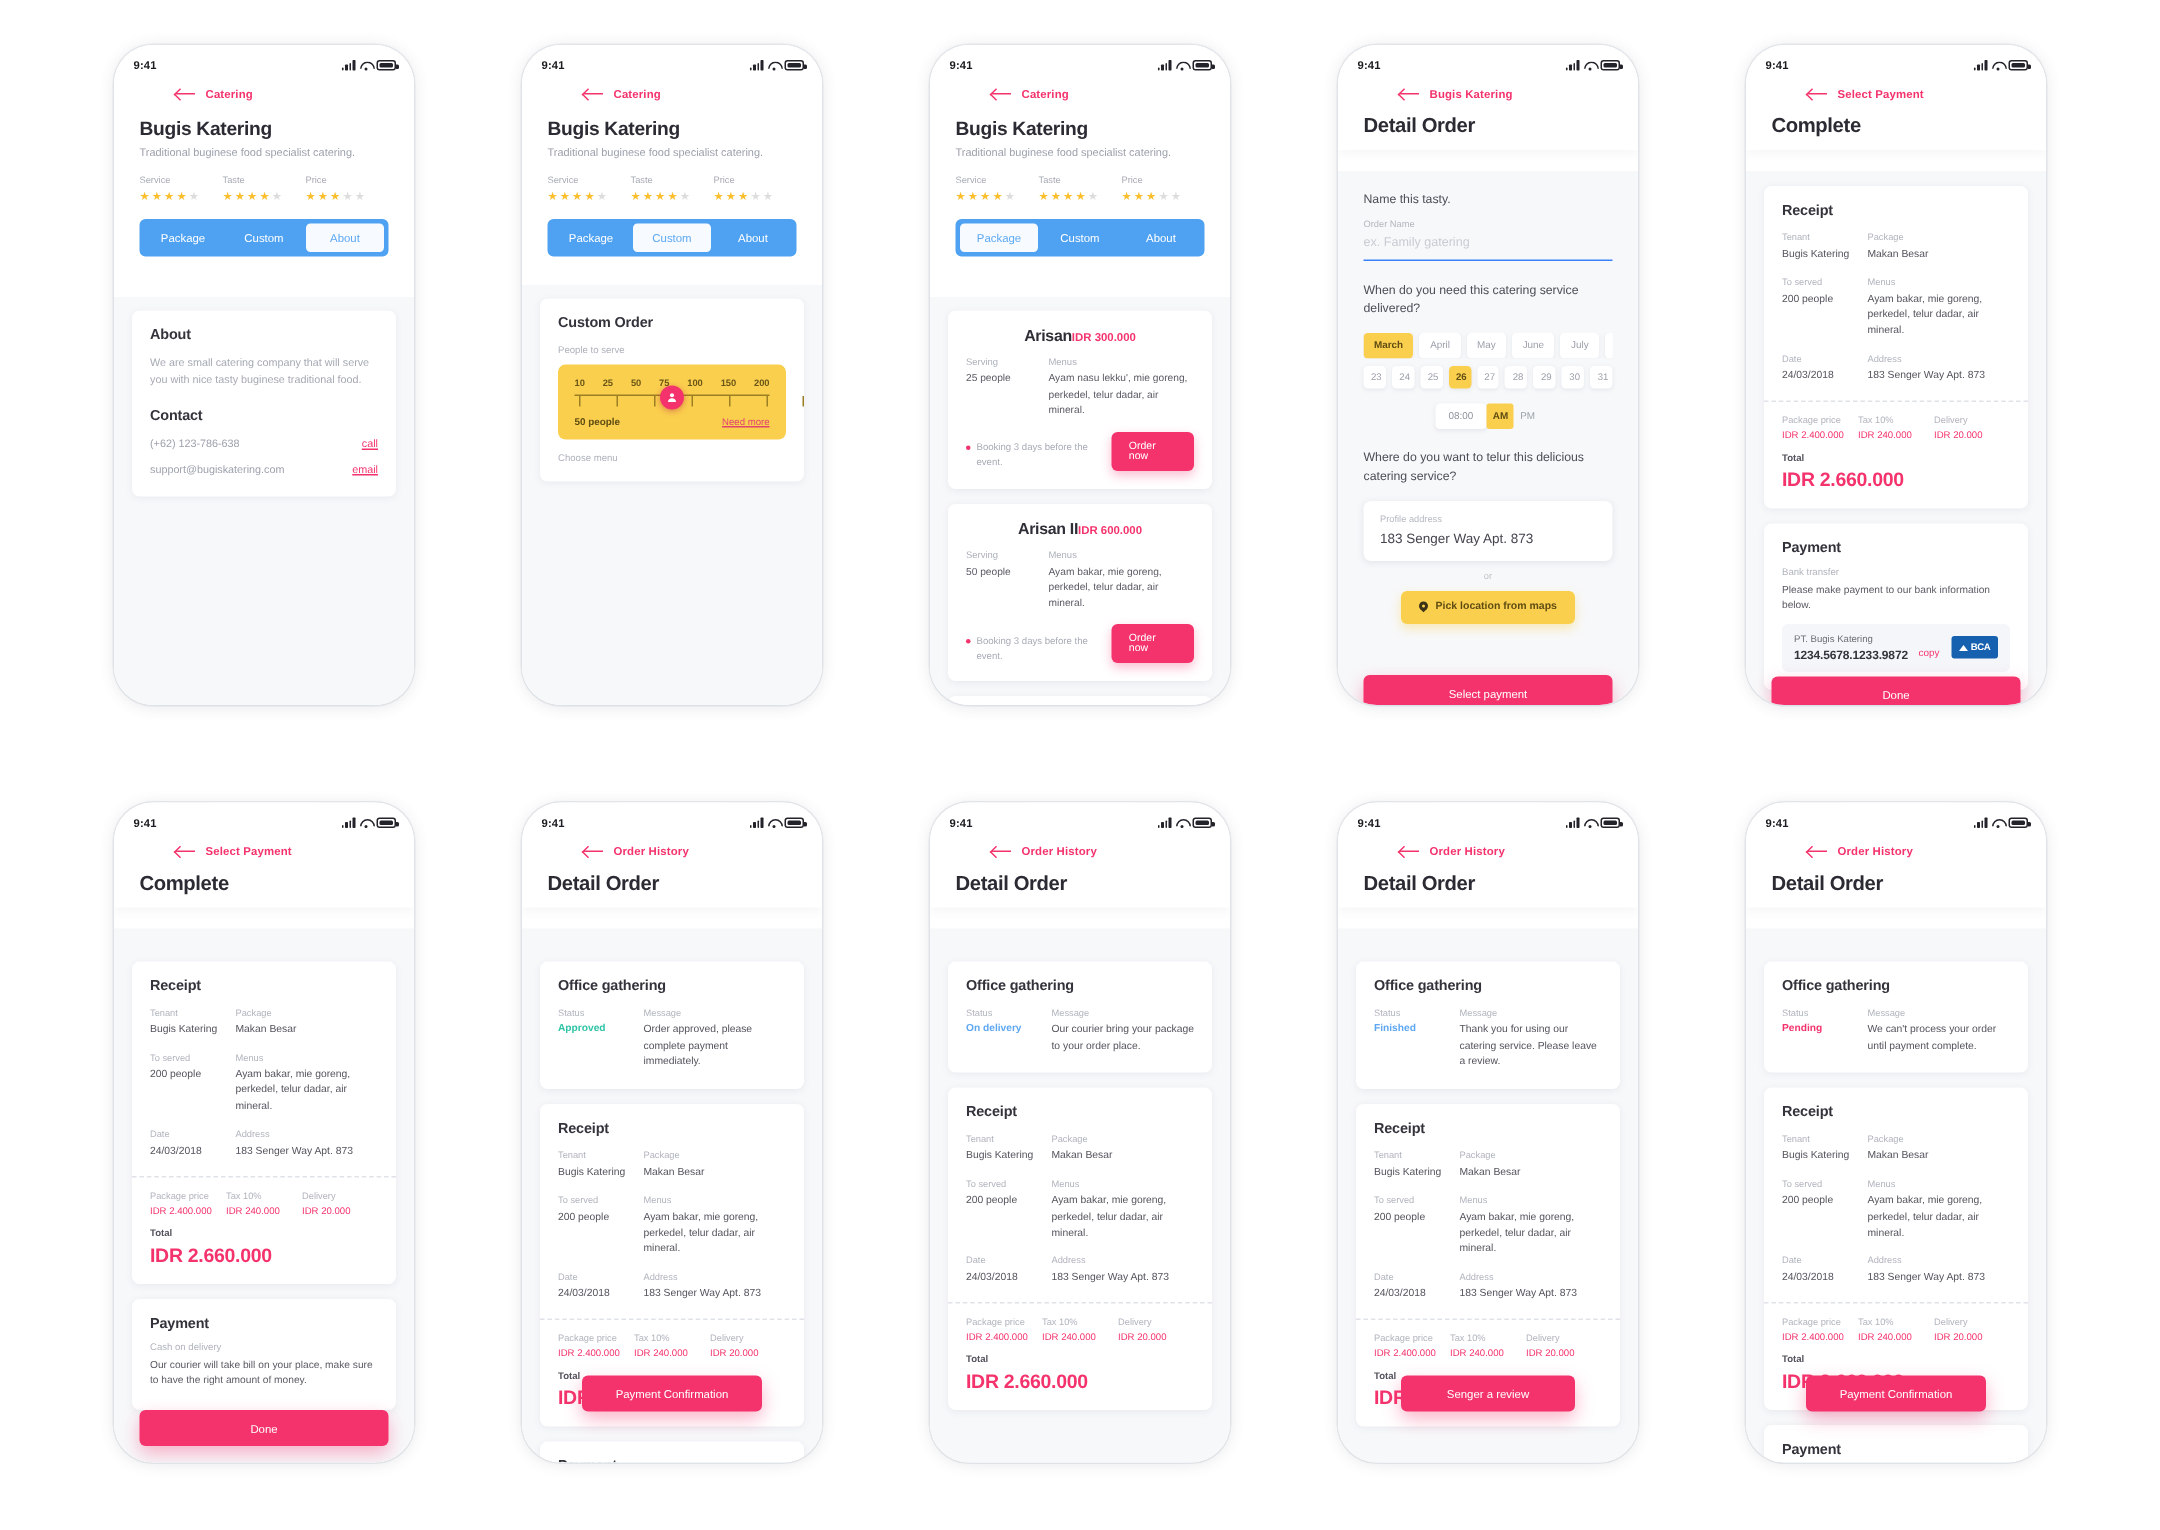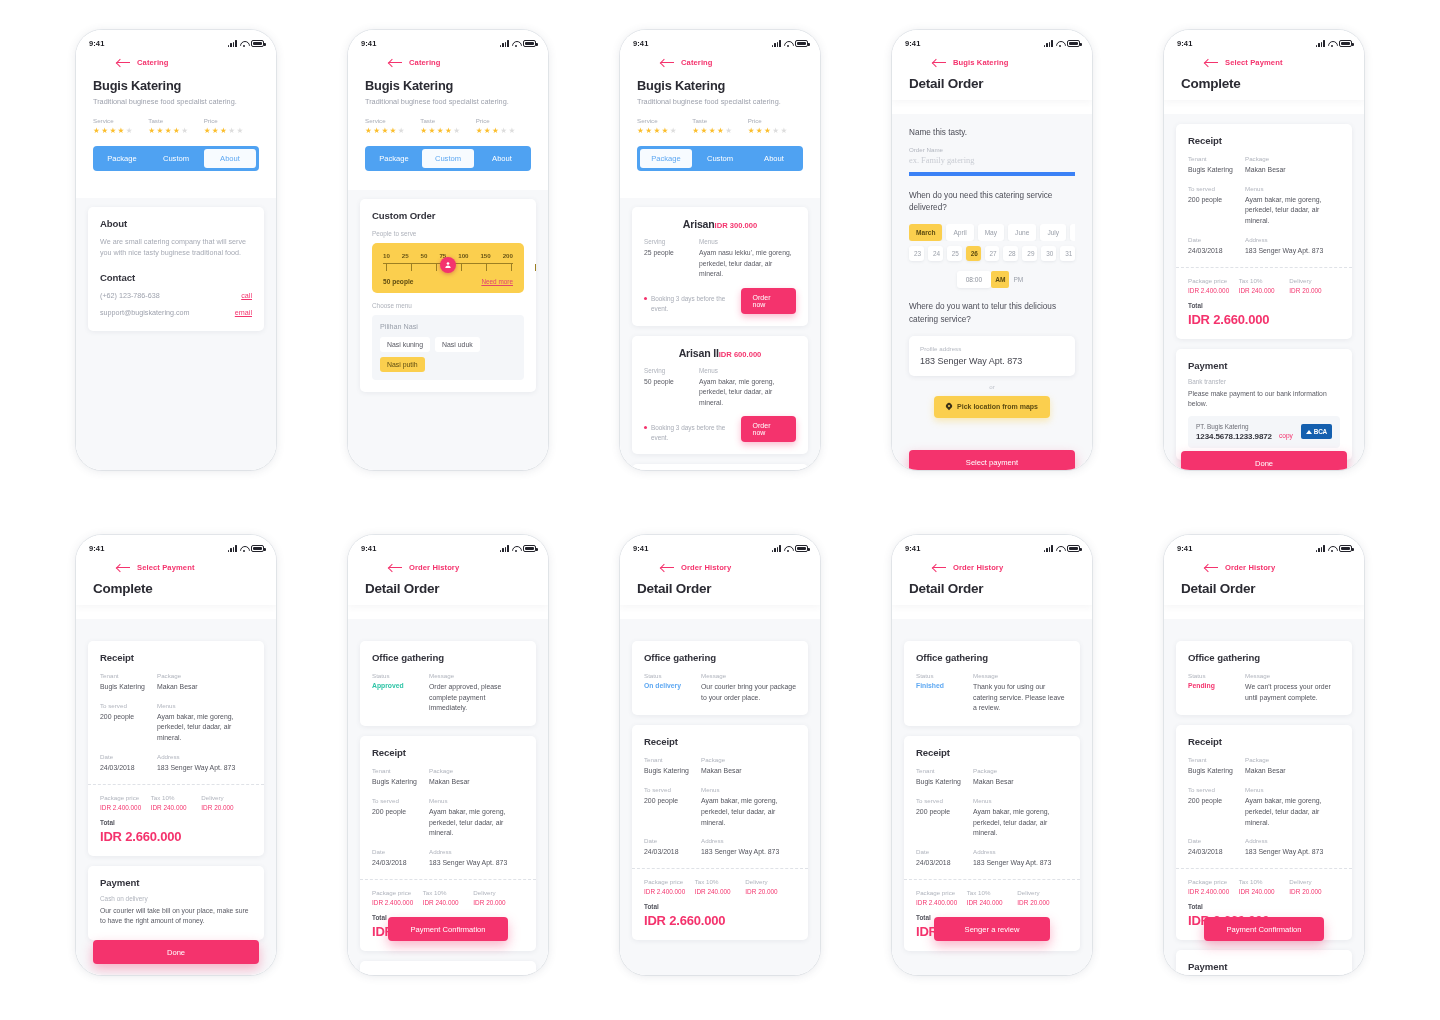--- a/index.html
+++ b/index.html
@@ -124,21 +124,21 @@
   .pkg-val { font-size:6.8px; color:#5a5b64; margin-top:3px; line-height:1.55;}
   .pkg-foot { display:flex; justify-content:space-between; align-items:flex-end; margin-top:8px;}
   .note { display:flex; gap:4px; font-size:6.4px; color:#a8acb6; line-height:1.5; }
   .dot { width:3px;height:3px;border-radius:50%;background:#F4336D; margin-top:3px; flex:0 0 3px;}
   .btn-sm { background:#F4336D; color:#fff; font-size:7px; border-radius:4px; padding:6px 12px;
     box-shadow:0 3px 7px rgba(244,51,109,.33); }
 
   
   .q { font-size:8.2px; color:#4c4d57; line-height:1.55; }
   .inp-l { font-size:6.2px; color:#b2b6bf; margin-top:6px;}
-  .inp { border-bottom:4px solid #3b82f6; padding:3px 0 7px; font-size:8.4px; color:#c9ccd3;font-family:Liberation Serif, serif; }
+  .inp { border-bottom:1px solid #3b82f6; padding:3px 0 7px; font-size:8.4px; color:#c9ccd3; }
   .months { display:flex; gap:4px; margin-top:9px; overflow:hidden;}
   .mo { background:#fff; border-radius:3px; font-size:6.6px; color:#9ba0aa; padding:5px 7px;
     box-shadow:0 1px 3px rgba(80,90,110,.10); flex:0 0 auto;}
   .mo.on { background:#FBCF4E; color:#5e4c12; font-weight:bold;}
   .days { display:flex; gap:4px; margin-top:5px;}
   .dy { background:#fff; border-radius:3px; font-size:6.4px; color:#9ba0aa; padding:4px 5px;
     box-shadow:0 1px 3px rgba(80,90,110,.10); min-width:14px; text-align:center;}
   .dy.on { background:#FBCF4E; color:#5e4c12; font-weight:bold;}
   .timerow { display:flex; justify-content:center; align-items:stretch; margin-top:10px; gap:0;}
   .tm { background:#fff; border-radius:3px; font-size:6.6px; color:#8d929c; padding:5px 9px;
@@ -375,28 +375,20 @@
                 </svg>
               </span>
             </div>
             <div class="slider-foot">
               <span class="v">50 people</span>
               <span class="a">Need more</span>
             </div>
           </div>
           <div class="fld-l">Choose menu</div>
 
-          <div class="menu-group">
-            <div class="menu-group-t">Pilihan Nasi</div>
-            <div class="chips">
-              <span class="chip">Nasi kuning</span>
-              <span class="chip">Nasi uduk</span>
-              <span class="chip on">Nasi putih</span>
-            </div>
-          </div>
 
         </div>
       </div>
     </div>
   </div>
 
   <div class="phone" style="left:620px; top:30px;">
     <div class="screen">
       <div class="notch"></div>
       <div class="statusbar">

